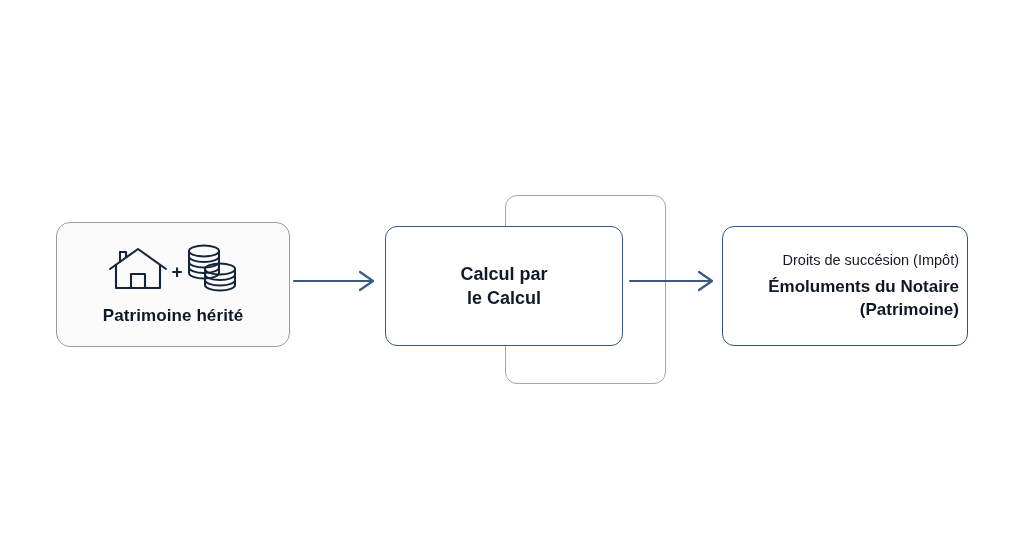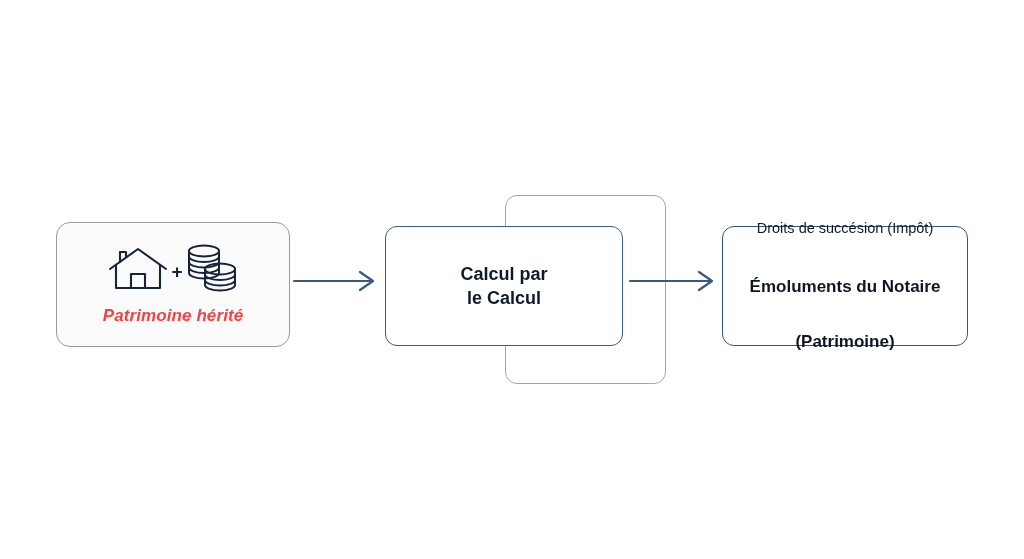--- a/index.html
+++ b/index.html
@@ -52,24 +52,23 @@
   .plus-sign {
     font-size: 19px;
     font-weight: 700;
     color: #16243a;
     margin: 6px 2px 0 2px;
     line-height: 1;
   }
   .node-label-bold {
     font-size: 17px;
     font-weight: 700;
-    color: #ef4444;
+    color: #0f172a;
     line-height: 1.25;
     letter-spacing: 0.1px;
-    font-style: italic;
   }
 
   
   #group-frame {
     position: absolute;
     left: 505px;
     top: 195px;
     width: 161px;
     height: 189px;
     border: 1.5px solid #a6a6a9;
@@ -99,34 +98,34 @@
   
   #node-resultats {
     left: 722px;
     top: 226px;
     width: 246px;
     height: 120px;
     border: 1.9px solid #36537c;
     border-radius: 12px;
     z-index: 4;
     padding: 0 8px;
+    align-items: flex-end;
   }
   #node-resultats .line-regular {
     font-size: 14.5px;
     font-weight: 400;
     color: #131a26;
     line-height: 1.3;
     margin-bottom: 7px;
   }
   #node-resultats .line-strong {
     font-size: 17px;
     font-weight: 700;
     color: #0f1726;
     line-height: 1.32;
-    margin-top: 32px;
   }
 
   
   .arrow {
     position: absolute;
     z-index: 5;
   }
   #arrow-1 { left: 292px; top: 268px; }
   #arrow-2 { left: 628px; top: 268px; }
 

